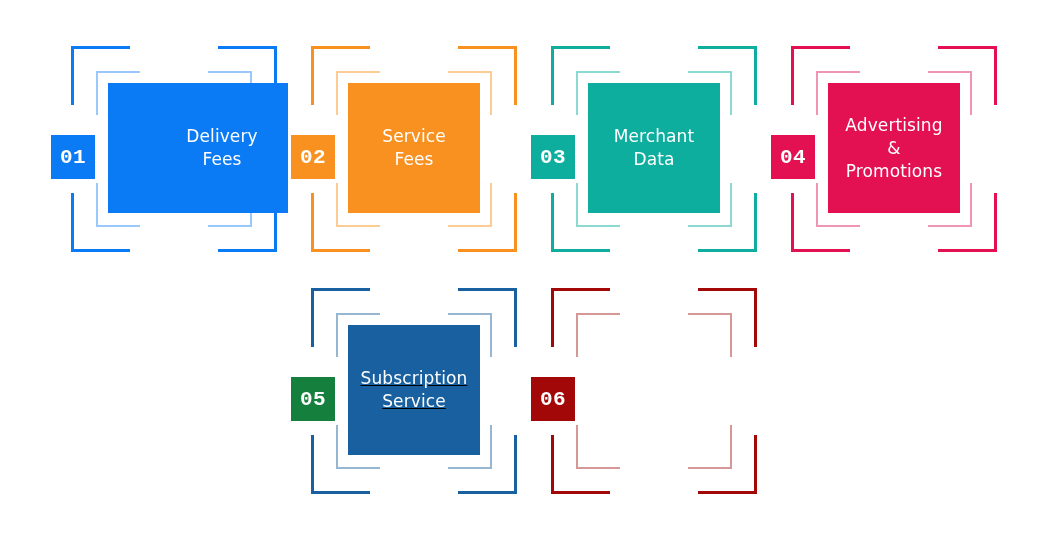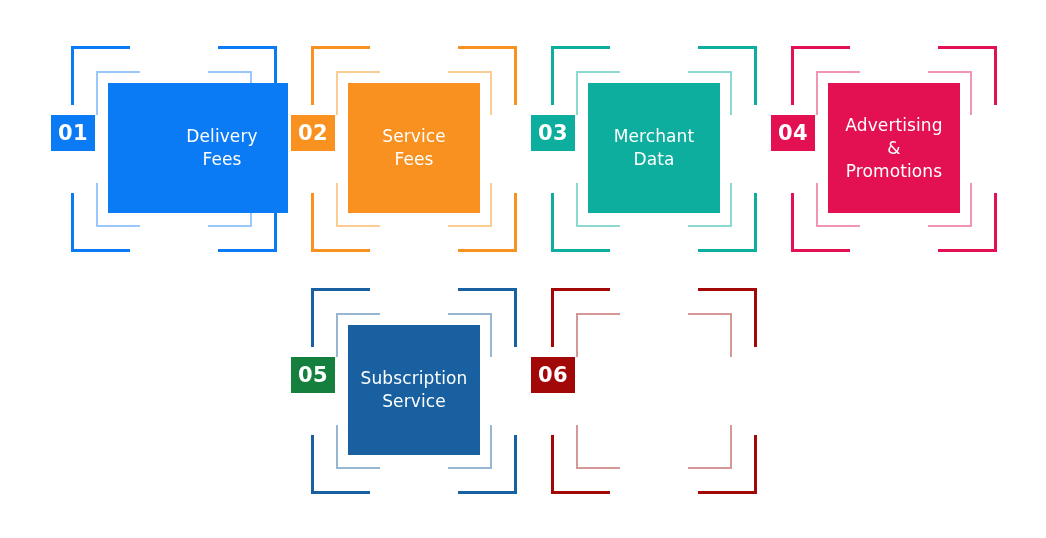--- a/index.html
+++ b/index.html
@@ -76,26 +76,27 @@
     font-weight: 500;
     letter-spacing: 0.1px;
     padding: 0 6px;
     white-space: pre-line;
   }
 
   
   .badge {
     position: absolute;
     left: -20px;
-    top: 69px;
+    top: 89px;
     width: 44px;
-    height: 36px;
+    height: 44px;
     display: flex;
     align-items: center;
     justify-content: center;
+    font-family: Liberation Mono, monospace;
   }
   .badge-label {
     color: #ffffff;
     font-size: 21px;
     font-weight: 700;
     letter-spacing: 0.5px;
     line-height: 1;
   }
 </style>
 </head>
@@ -193,21 +194,21 @@
         <div class="corner tr" style="border-color: rgb(24, 96, 159);"></div>
         <div class="corner bl" style="border-color: rgb(24, 96, 159);"></div>
         <div class="corner br" style="border-color: rgb(24, 96, 159);"></div>
       </div>
       <div class="frame-inner">
         <div class="corner tl" style="border-color: rgb(150, 182, 210);"></div>
         <div class="corner tr" style="border-color: rgb(150, 182, 210);"></div>
         <div class="corner bl" style="border-color: rgb(150, 182, 210);"></div>
         <div class="corner br" style="border-color: rgb(150, 182, 210);"></div>
       </div>
-      <div class="card" style="background: rgb(24, 96, 159);">
+      <div class="card" style="background: rgb(24, 96, 159); text-decoration: underline;">
         <div class="card-label">Subscription
 Service</div>
       </div>
       <div class="badge" style="background: #15803d;">
         <div class="badge-label">05</div>
       </div>
     </div>
     <div class="group" style="left: 551px; top: 288px;">
       <div class="frame-outer">
         <div class="corner tl" style="border-color: rgb(163, 8, 8);"></div>

